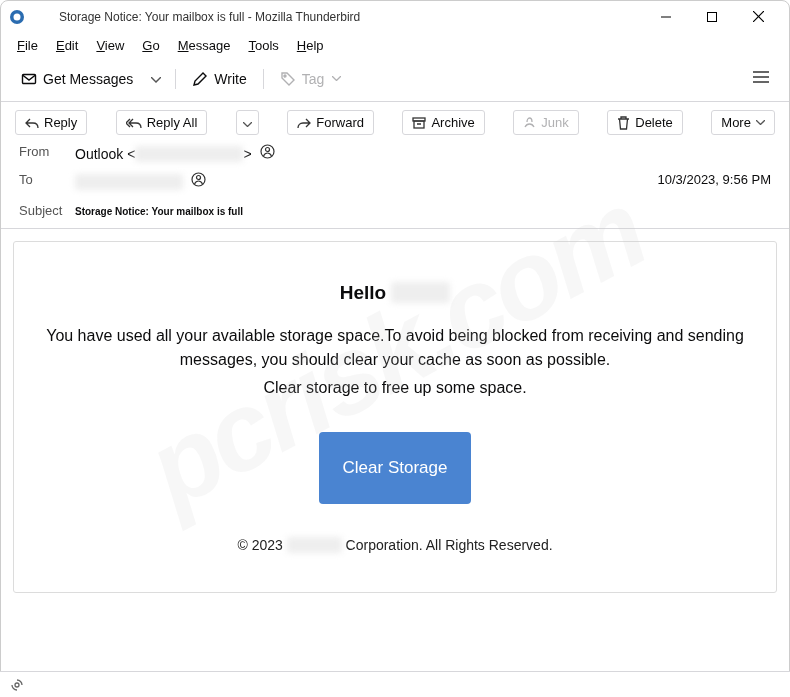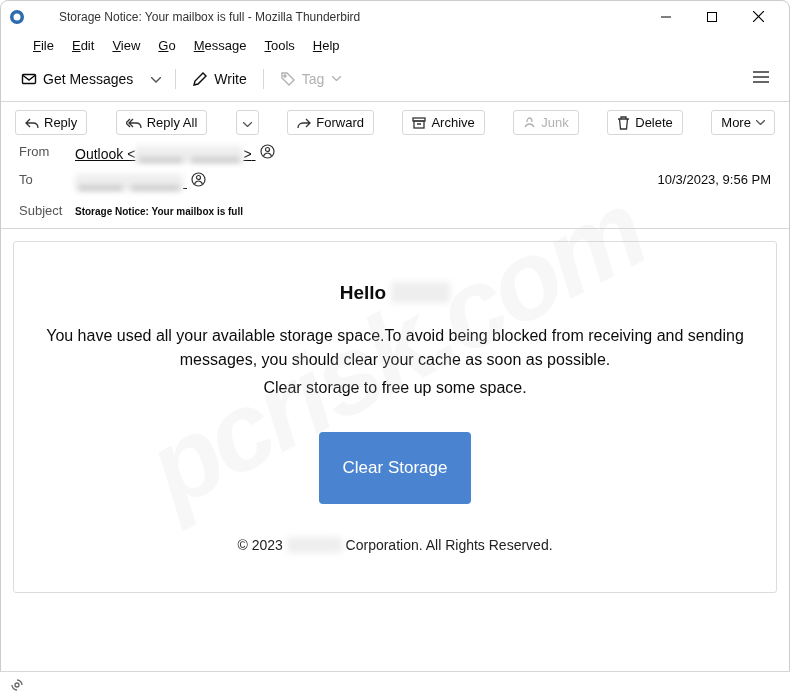--- a/index.html
+++ b/index.html
@@ -6,42 +6,42 @@
     body { font-family: -apple-system, BlinkMacSystemFont, "Segoe UI", Arial, sans-serif; font-size: 13px; color: #0c0c0d; background: #fff; width: 790px; height: 697px; overflow: hidden; border: 1px solid #ccc; border-radius: 8px; }
     
     
     .titlebar { display: flex; align-items: center; height: 32px; padding: 0 8px; border-bottom: 1px solid transparent; gap: 28px; }
     .titlebar-icon { width: 16px; height: 16px; margin-right: 6px; }
     .titlebar-title { flex: 1; font-size: 12px; color: #333; }
     .titlebar-controls { display: flex; gap: 0; }
     .titlebar-btn { width: 46px; height: 32px; display: flex; align-items: center; justify-content: center; cursor: pointer; }
     
     
-    .menubar { display: flex; gap: 2px; padding: 2px 24px; font-size: 13px; }
+    .menubar { display: flex; gap: 2px; padding: 2px 8px; font-size: 13px; }
     .menu-item { padding: 3px 8px; cursor: pointer; }
     .menu-item span { text-decoration: underline; }
     
     
     .toolbar { display: flex; align-items: center; padding: 6px 12px 8px; gap: 4px; border-bottom: 1px solid #d7d7db; }
     .toolbar-btn { display: flex; align-items: center; gap: 6px; padding: 4px 8px; border-radius: 3px; cursor: pointer; font-size: 14px; }
     .toolbar-sep { width: 1px; height: 20px; background: #d7d7db; margin: 0 4px; }
     .chevron-btn { padding: 4px 6px; cursor: pointer; border-radius: 3px; }
     .hamburger { margin-left: auto; padding: 6px 8px; cursor: pointer; }
     
     
     .action-toolbar { display: flex; justify-content: space-between; padding: 8px 14px 4px; gap: 6px; flex-wrap: wrap; }
     .action-btn { display: flex; align-items: center; gap: 5px; padding: 4px 9px; border: 1px solid #d7d7db; border-radius: 3px; background: #fff; cursor: pointer; font-size: 13px; }
     .action-btn.disabled { color: #b1b1b3; }
     .action-chevron { border: 1px solid #d7d7db; border-radius: 3px; padding: 4px 6px; cursor: pointer; }
     
     
     .header-info { padding: 0 18px 10px; border-bottom: 1px solid #d7d7db; }
     .header-row { display: flex; padding: 5px 0; font-size: 14px; }
     .header-label { width: 56px; color: #545454; font-size: 13px; }
-    .header-value { flex: 1; text-decoration: underline; }
+    .header-value { flex: 1; }
     .header-date { margin-left: auto; font-size: 13px; }
     .subject-row { padding-top: 8px; display: flex; align-items: baseline; }
     .subject-value { font-weight: bold; font-size: 10px; }
     .redacted { background:#eee;color:#eee;border-radius:2px;padding:0 3px; filter: blur(3px); }
     .contact-icon { display:inline-flex; margin-left:4px; }
     
     
     .email-body { margin: 12px; border: 1px solid #dcdcdc; border-radius: 3px; padding: 40px 22px 36px; text-align: center; }
     .email-hello { font-size: 19px; font-weight: bold; margin-bottom: 20px; }
     .email-text { font-size: 16px; line-height: 1.5; margin-bottom: 4px; }

